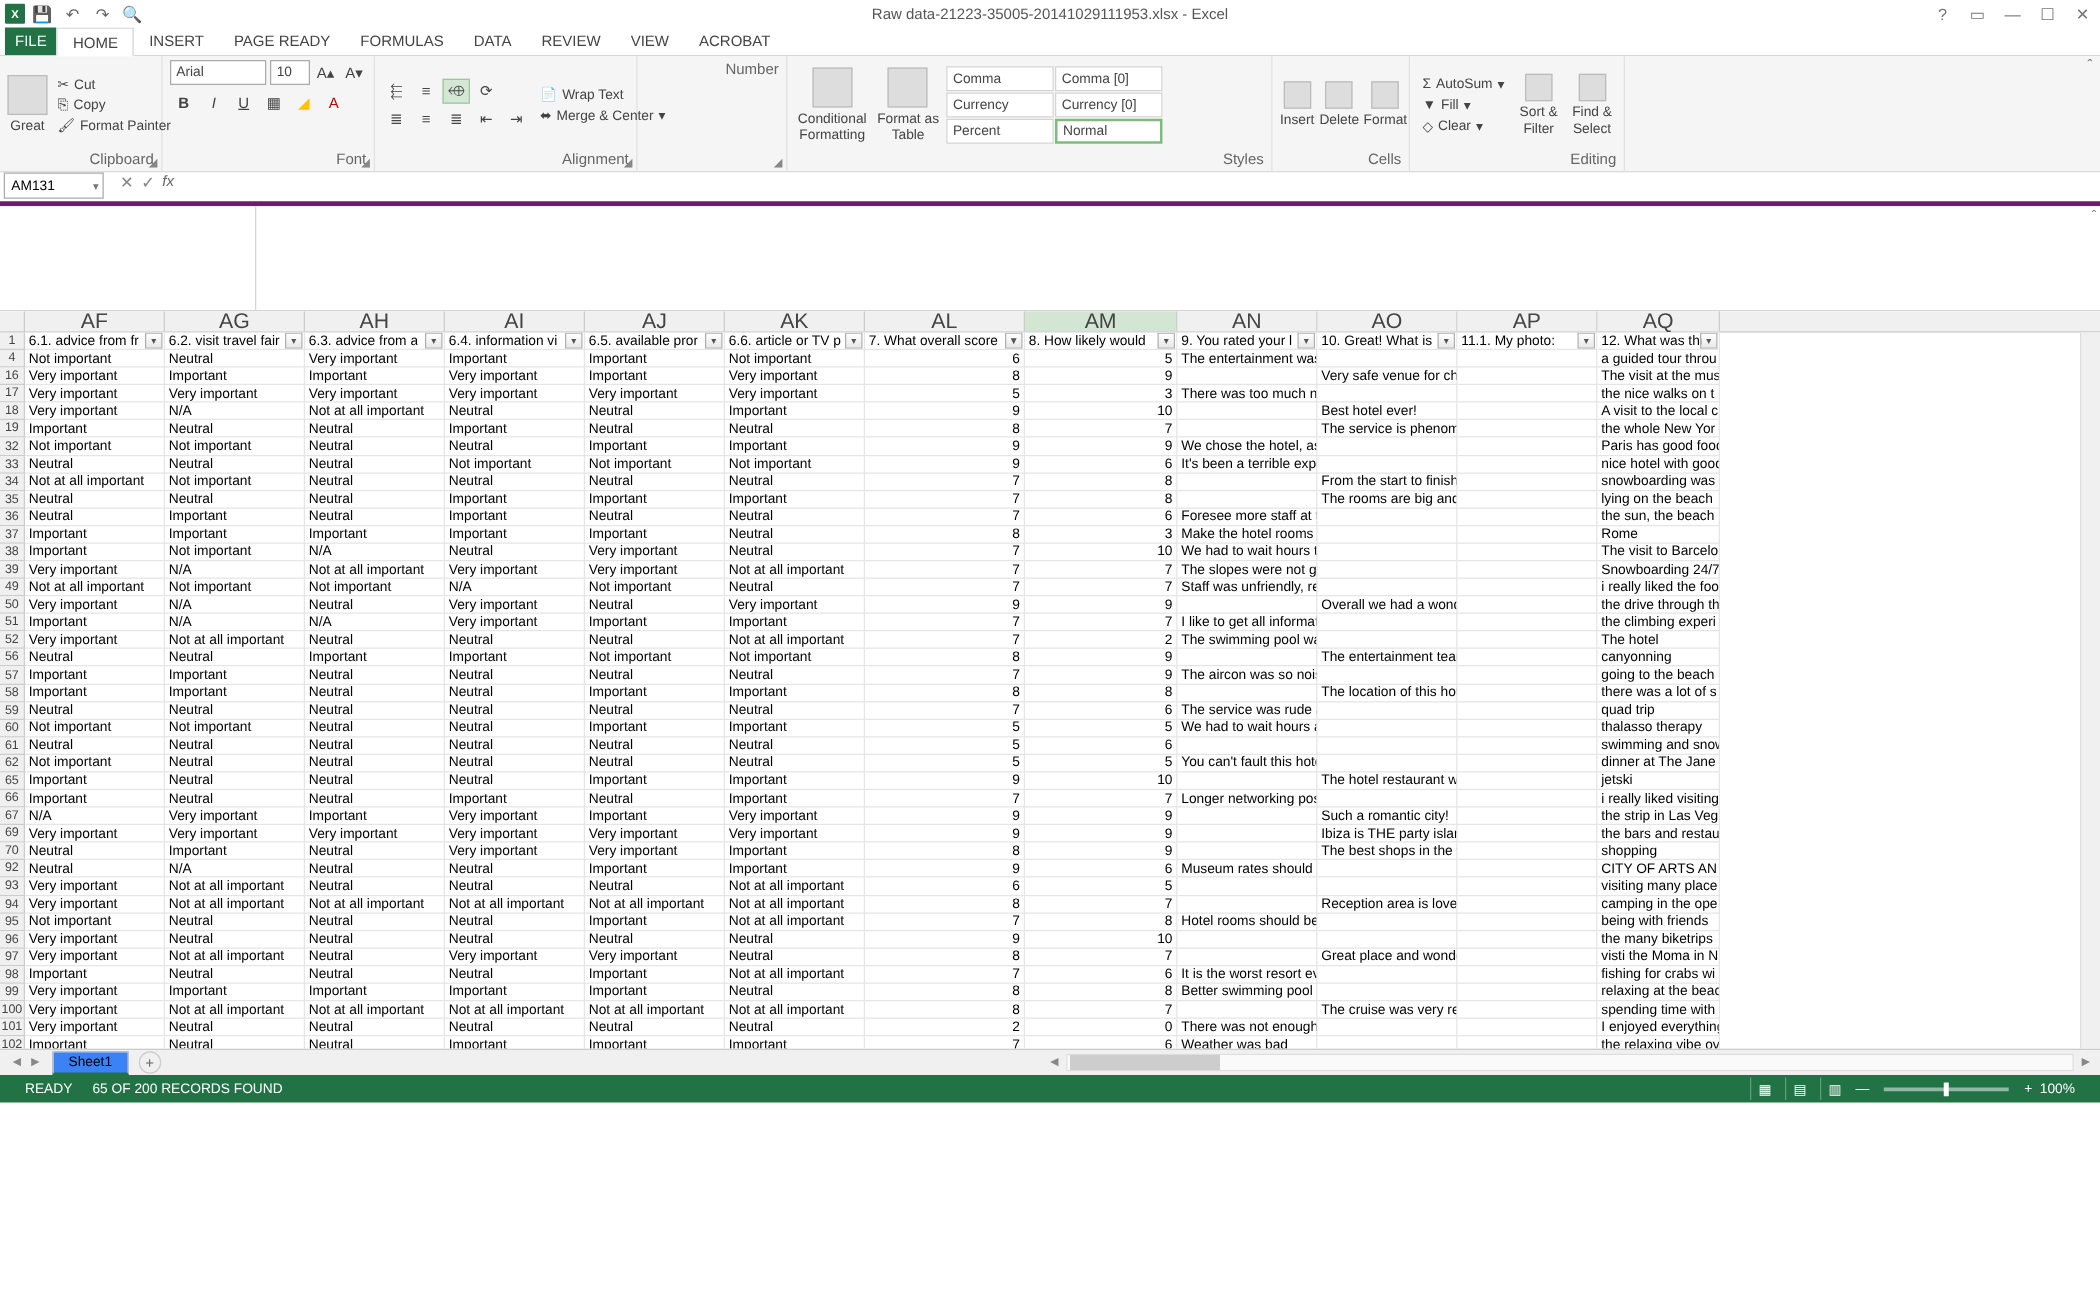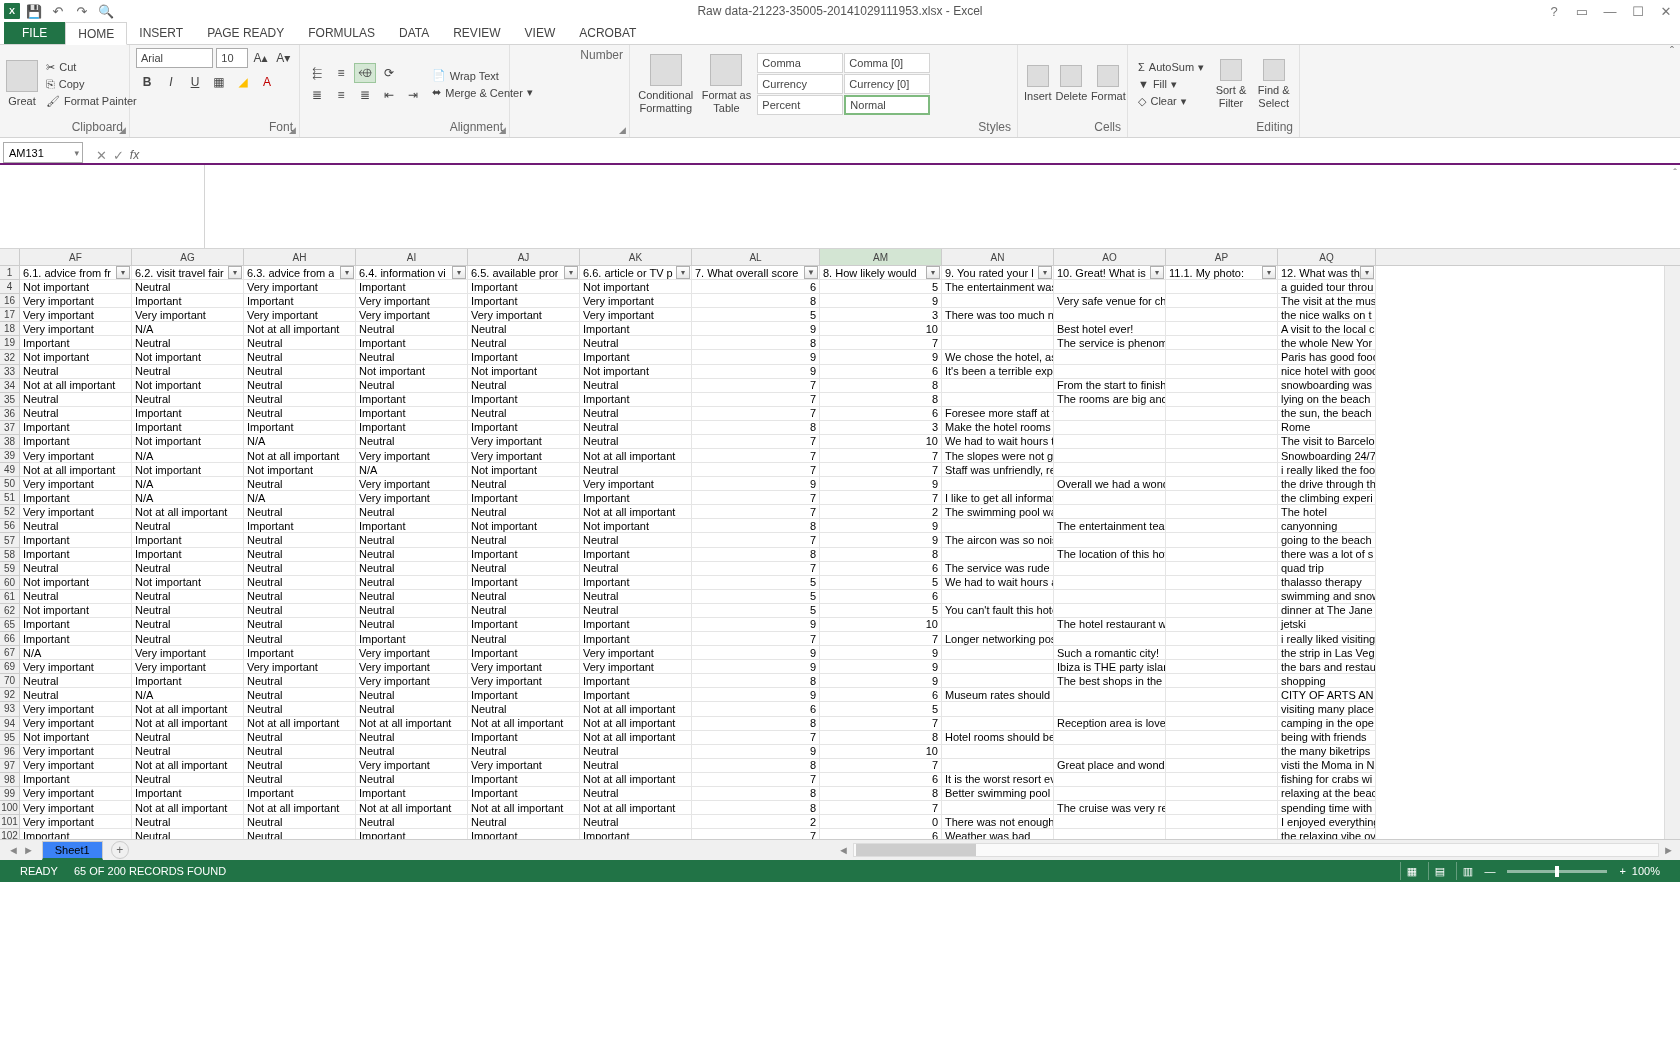--- a/index.html
+++ b/index.html
@@ -5,55 +5,55 @@
 *{box-sizing:border-box;margin:0;padding:0;font-family:'Segoe UI',Arial,sans-serif}
 body{background:#fff;overflow:hidden;width:1680px;height:1050px;position:relative}
 .titlebar{height:22px;background:#fff;display:flex;align-items:center;font-size:12px;color:#444;position:relative}
 .qat{display:flex;align-items:center;gap:4px;padding-left:4px}
 .qat-btn{width:20px;height:18px;display:flex;align-items:center;justify-content:center;color:#666;font-size:13px}
 .excel-icon{width:16px;height:16px;background:#217346;color:#fff;font-size:9px;font-weight:bold;display:flex;align-items:center;justify-content:center;border-radius:1px}
 .title-text{position:absolute;left:50%;transform:translateX(-50%);font-size:12px;color:#555}
 .winctrl{position:absolute;right:0;display:flex;gap:0}
 .winctrl span{width:28px;height:20px;display:flex;align-items:center;justify-content:center;font-size:13px;color:#777}
 .ribbon-tabs{height:23px;background:#fff;display:flex;align-items:flex-end;border-bottom:1px solid #d4d4d4;padding-left:4px}
-.file-tab{background:#217346;color:#fff;padding:4px 18px;font-size:12px;height:23px;display:flex;align-items:center}
+.file-tab{background:#217346;color:#fff;padding:4px 8px;font-size:12px;height:23px;display:flex;align-items:center}
 .rtab{padding:4px 12px;font-size:12px;color:#444;height:23px;display:flex;align-items:center;cursor:pointer}
 .rtab.active{border:1px solid #d4d4d4;border-bottom:1px solid #fff;background:#fff;margin-bottom:-1px}
 .ribbon{height:93px;background:#f5f5f5;border-bottom:1px solid #d4d4d4;display:flex;align-items:stretch;font-size:11px;color:#444}
 .group{border-right:1px solid #e1e1e1;padding:3px 6px 2px;display:flex;flex-direction:column;justify-content:space-between;position:relative}
 .group-label{text-align:right;font-size:12px;color:#666;padding-bottom:1px}
 .group-body{display:flex;align-items:center;gap:4px;flex:1}
 .bigbtn{display:flex;flex-direction:column;align-items:center;justify-content:center;width:44px;height:68px;gap:3px;text-align:center;line-height:1.1}
 .bigbtn .ico{width:32px;height:32px;background:#ddd;border:1px solid #bbb}
 .smbtn{display:flex;align-items:center;gap:4px;padding:1px 4px;font-size:11px;white-space:nowrap}
 .vstack{display:flex;flex-direction:column;gap:2px}
 .combo{height:20px;border:1px solid #ababab;background:#fff;display:flex;align-items:center;padding:0 4px;font-size:11px}
 .iconrow{display:flex;gap:2px}
 .iconbtn{width:22px;height:20px;display:flex;align-items:center;justify-content:center;border:1px solid transparent;font-size:12px}
 .iconbtn.sel{background:#d4e7d4;border-color:#9cc69c}
 .styles-gal{display:flex;flex-wrap:wrap;width:264px;gap:1px}
 .style-cell{width:86px;height:20px;border:1px solid #d4d4d4;display:flex;align-items:center;padding:0 4px;font-size:11px;background:#fff}
 .style-cell.normal{border:2px solid #7fba7f}
 .dialog-launcher{position:absolute;bottom:2px;right:3px;font-size:9px;color:#888}
 .collapse-btn{position:absolute;right:6px;font-size:12px;color:#777}
 
-.namebox-row{height:27px;border-bottom:2px solid #701a75;display:flex;align-items:flex-end;background:#fff}
+.namebox-row{height:27px;border-bottom:4px solid #701a75;display:flex;align-items:flex-start;background:#fff}
 .namebox{width:80px;height:21px;border:1px solid #ababab;margin:0 3px;font-size:11px;display:flex;align-items:center;padding:0 5px;position:relative}
 .namebox::after{content:"▾";position:absolute;right:3px;color:#777;font-size:9px}
 .fx-btns{display:flex;gap:6px;margin:0 10px;color:#888;font-size:13px}
 .fx-label{font-style:italic;font-size:12px;color:#666;margin-right:4px}
 
 .formula-expand{height:84px;border-bottom:1px solid #d4d4d4;background:#fff;display:flex}
 .formula-expand .left-block{width:205px;border-right:1px solid #d4d4d4}
 .formula-expand .right-block{flex:1;position:relative}
 .fdrop{position:absolute;top:2px;right:3px;font-size:11px;color:#777}
 
 .grid-wrap{position:relative;height:590px;overflow:hidden;background:#fff}
 .colhdr-row{display:flex;height:17px;background:#f0f0f0;border-bottom:1px solid #ccc;margin-left:20px}
-.colhdr{border-right:1px solid #ccc;text-align:left;font-size:10px;color:#444;display:flex;align-items:center;justify-content:center;background:#f0f0f0}
+.colhdr{border-right:1px solid #ccc;text-align:left;font-size:17px;color:#444;display:flex;align-items:center;justify-content:center;background:#f0f0f0}
 .colhdr.sel{background:#d3e5d3}
 .corner{position:absolute;left:0;top:0;width:20px;height:17px;background:#f0f0f0;border-right:1px solid #ccc;border-bottom:1px solid #ccc}
 .rows-area{height:573px;overflow:hidden}
 .row{display:flex;height:14.08px}
 .rowhdr{width:20px;background:#f0f0f0;border-right:1px solid #ccc;border-bottom:1px solid #ccc;font-size:10px;color:#444;display:flex;align-items:center;justify-content:center}
 .cell{border-right:1px solid #e5e5e5;border-bottom:1px solid #e5e5e5;font-size:11px;font-family:Arial;color:#000;padding:0 3px;display:flex;align-items:center;overflow:hidden;white-space:nowrap}
 .cell.num{justify-content:flex-end}
 .hdr-row .cell{font-weight:normal;background:#fff;position:relative;overflow:hidden}
 .filter-btn{position:absolute;right:1px;top:0;width:14px;height:13px;border:1px solid #b0b0b0;background:linear-gradient(#fff,#e8e8e8);font-size:8px;color:#555;display:flex;align-items:center;justify-content:center}
 .vscroll{position:absolute;right:0;top:17px;bottom:0;width:16px;background:#f0f0f0;border-left:1px solid #ddd}

